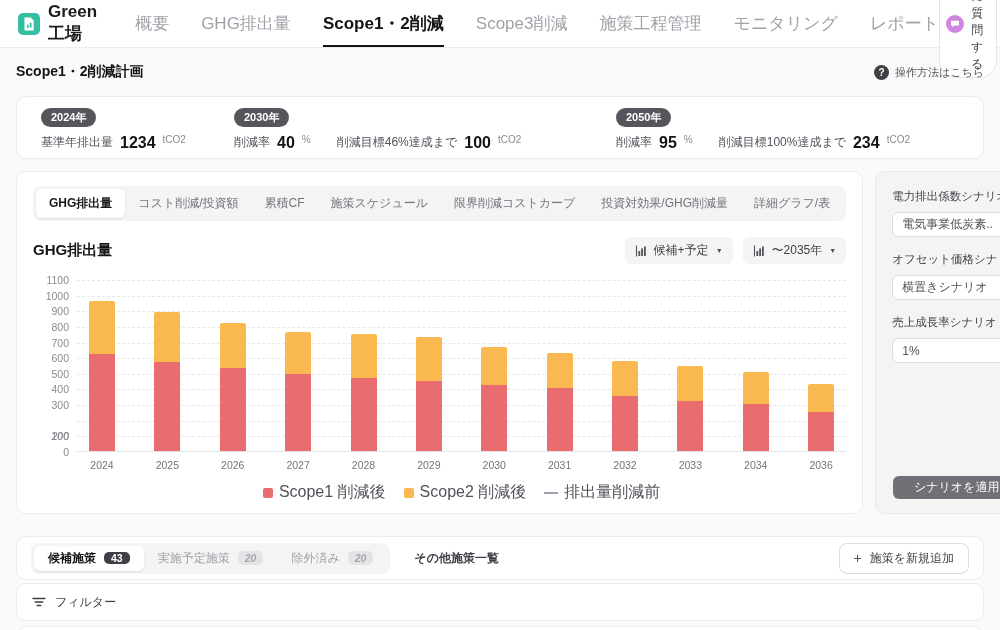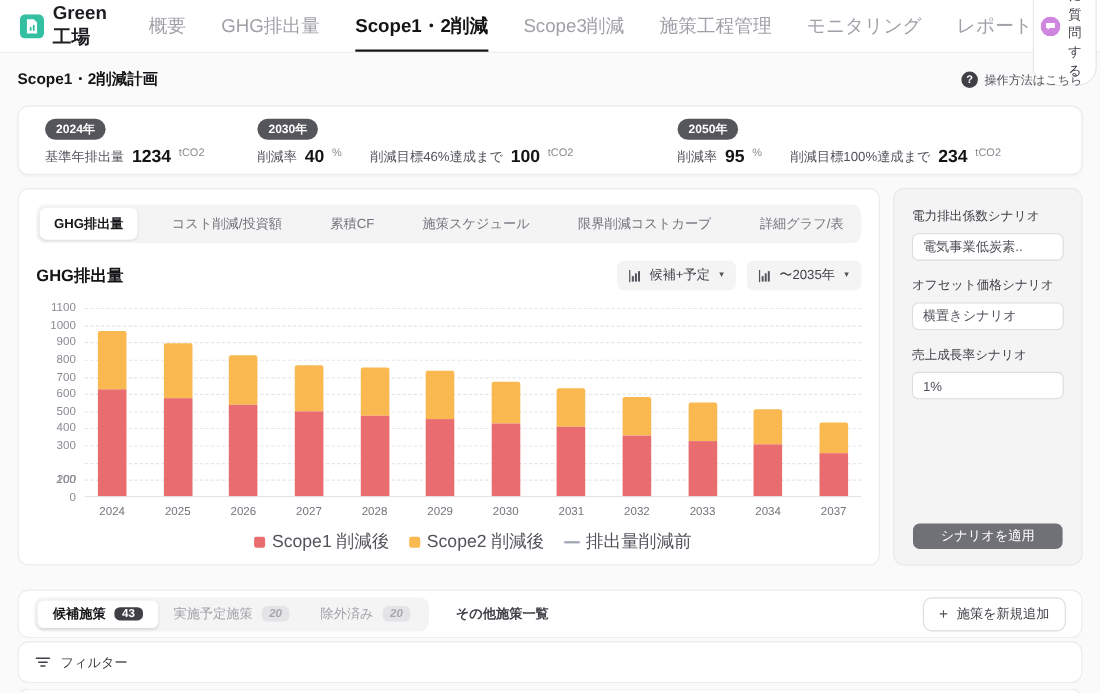--- a/index.html
+++ b/index.html
@@ -173,20 +173,21 @@
 
   <div class="main">
 
     <section class="chart-card">
       <div class="tabbar">
           <div class="tab active">GHG排出量</div>
           <div class="tab">コスト削減/投資額</div>
           <div class="tab">累積CF</div>
           <div class="tab">施策スケジュール</div>
           <div class="tab">限界削減コストカーブ</div>
+          <div class="tab">投資対効果/GHG削減量</div>
           <div class="tab">詳細グラフ/表</div>
         </div>
       <div class="chart-head">
         <div class="chart-title">GHG排出量</div>
         <div class="dropdowns">
             <div class="dropdown">
               <span style="display: flex;">
                 <svg width="12" height="12" viewBox="0 0 12 12">
                   <path d="M1.5 0.5v11" stroke="#52525b" stroke-width="1.1"></path>
                   <rect x="3.4" y="6" width="1.8" height="5" fill="#52525b"></rect>
@@ -317,21 +318,21 @@
             <div class="x-col">
               <span>2032</span>
             </div>
             <div class="x-col">
               <span>2033</span>
             </div>
             <div class="x-col">
               <span>2034</span>
             </div>
             <div class="x-col">
-              <span>2037</span>
+              <span>2036</span>
             </div>
           </div>
         <div class="legend">
             <div class="legend-item">
               <div class="sw" style="background: rgb(233, 109, 110);"></div>
               <span>Scope1 削減後</span>
             </div>
             <div class="legend-item">
               <div class="sw" style="background: rgb(249, 185, 80);"></div>
               <span>Scope2 削減後</span>

